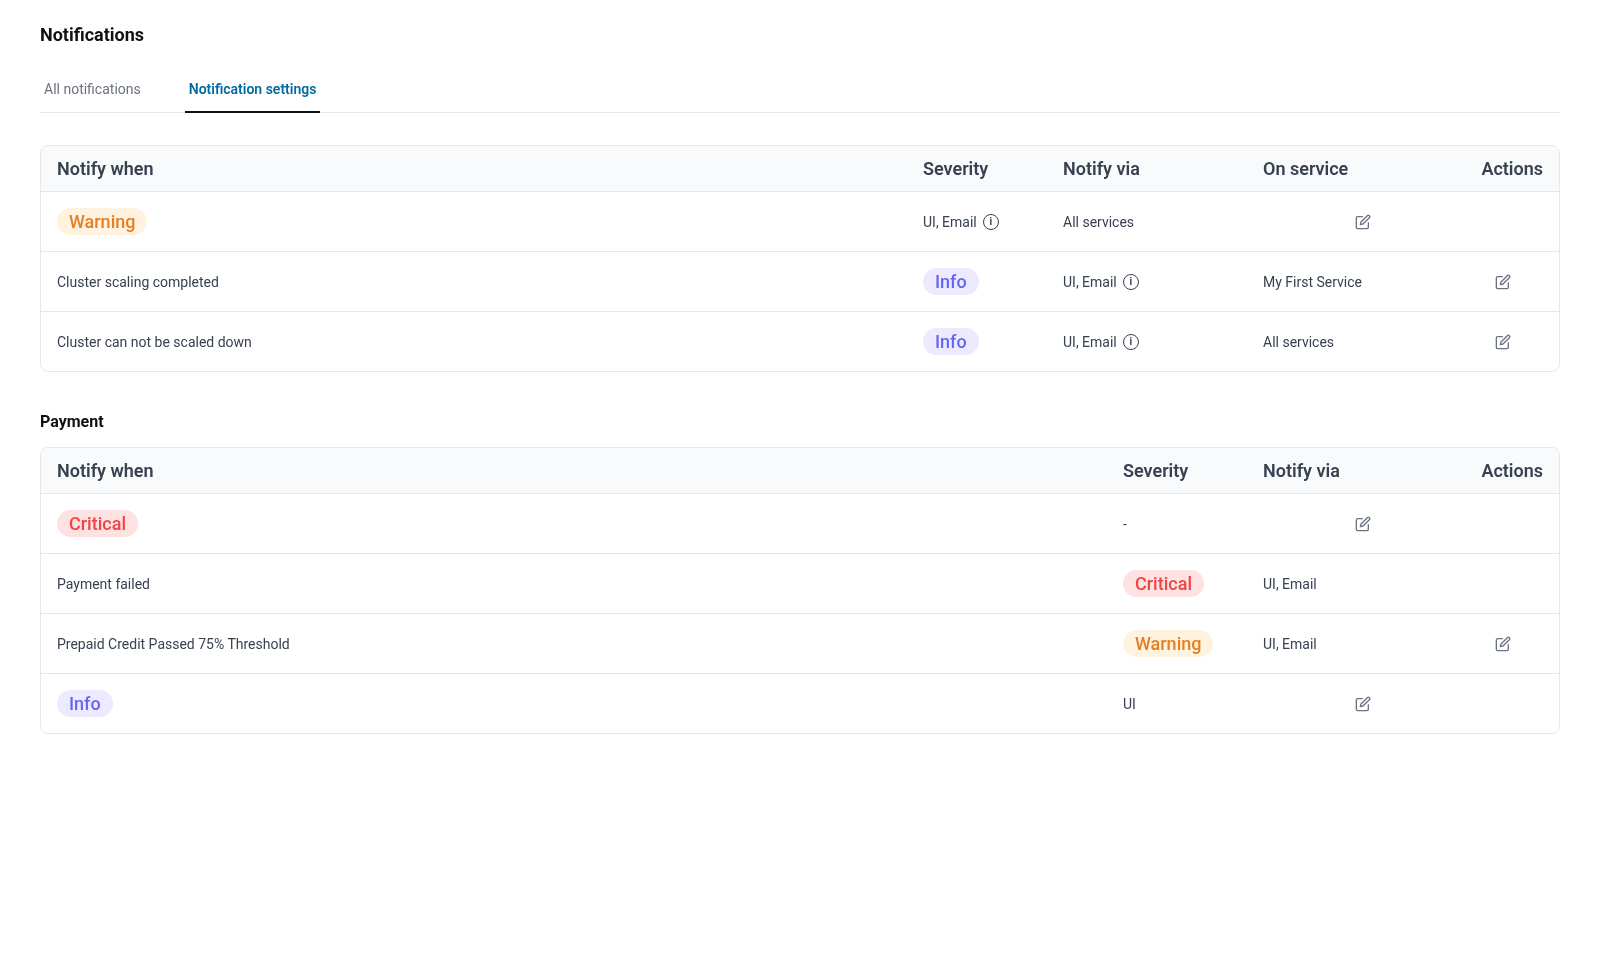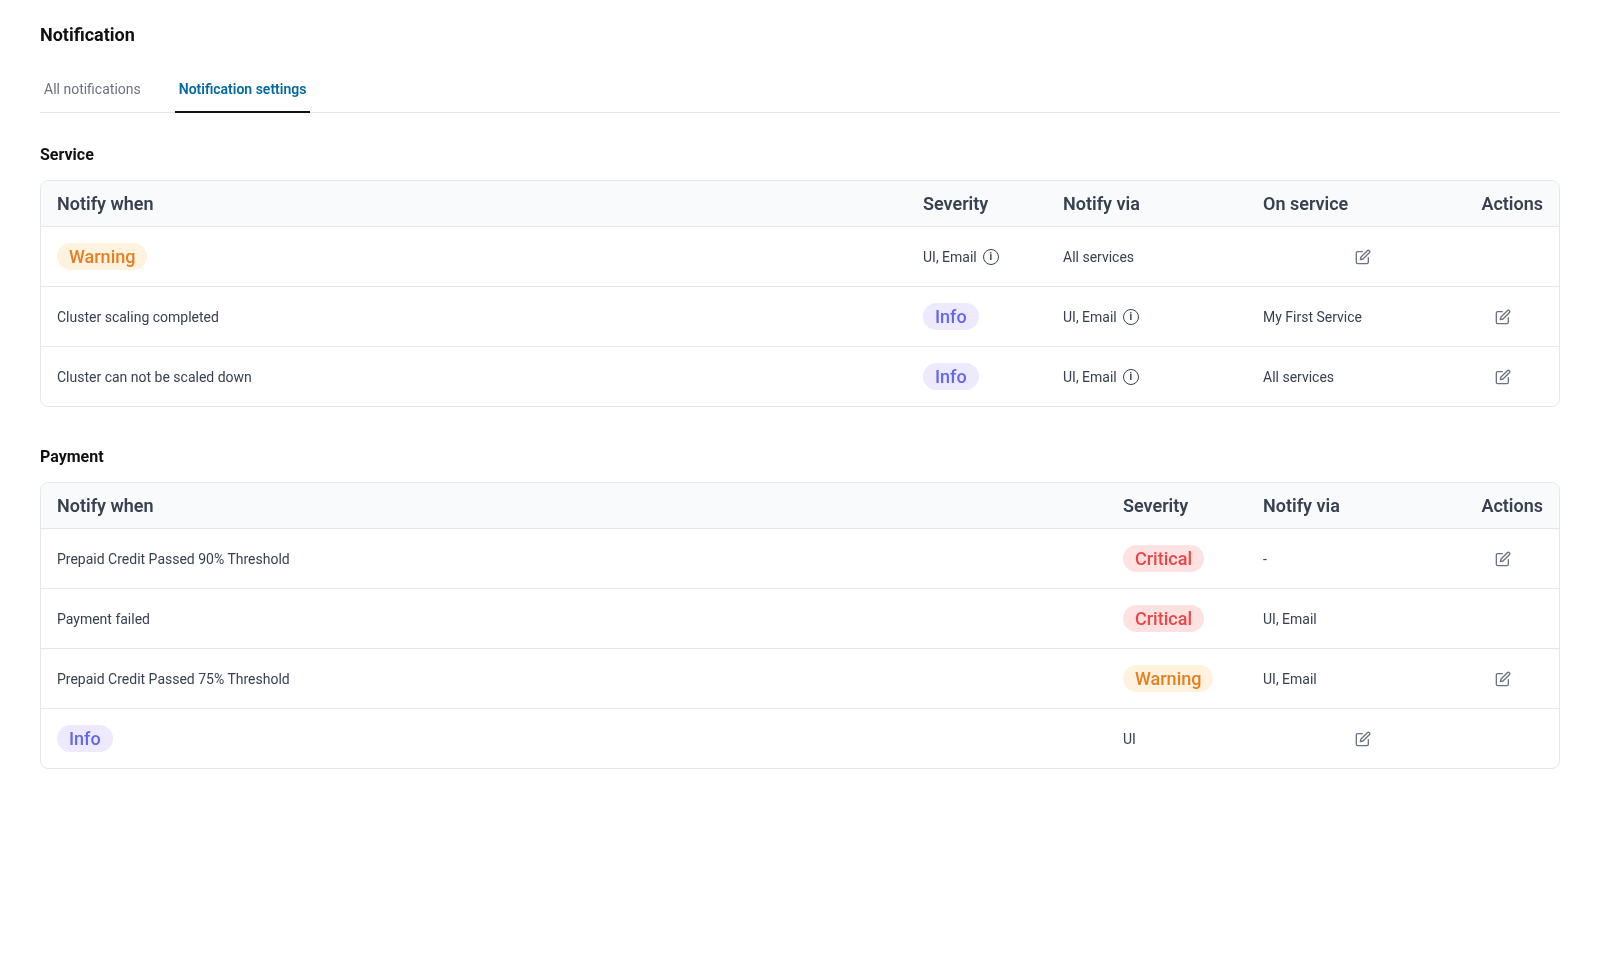--- a/index.html
+++ b/index.html
@@ -16,21 +16,21 @@
     .page-title {
       font-size: 18px;
       font-weight: 700;
       margin-bottom: 24px;
       color: #111;
     }
     .tabs {
       display: flex;
       border-bottom: 1px solid #e5e7eb;
       margin-bottom: 32px;
-      gap: 30px;
+      gap: 40px;
       text-align: right;
     }
     .tab {
       padding: 12px 4px 14px;
       font-size: 14px;
       cursor: pointer;
       color: #6b7280;
       border-bottom: 2px solid transparent;
       margin-bottom: -1px;
       text-decoration: none;
@@ -127,29 +127,28 @@
       font-size: 15px;
       display: flex;
       justify-content: center;
     }
   </style>
 </head>
 <body>
 
 <div class="page">
 
-  <div class="page-title">Notification</div>
+  <div class="page-title">Notifications</div>
 
   <div class="tabs">
     <div class="tab">All notifications</div>
     <div class="tab active">Notification settings</div>
   </div>
 
   <div class="section">
-    <div class="section-title">Service</div>
     <div class="table">
 
       <div class="table-header service-grid">
         <div class="table-header-cell">Notify when</div>
         <div class="table-header-cell">Severity</div>
         <div class="table-header-cell">Notify via</div>
         <div class="table-header-cell">On service</div>
         <div class="table-header-cell" style="text-align:right;">Actions</div>
       </div>
 
@@ -211,21 +210,20 @@
     <div class="table">
 
       <div class="table-header billing-grid">
         <div class="table-header-cell">Notify when</div>
         <div class="table-header-cell">Severity</div>
         <div class="table-header-cell">Notify via</div>
         <div class="table-header-cell" style="text-align:right;">Actions</div>
       </div>
 
       <div class="table-row billing-grid">
-        <div class="row-cell">Prepaid Credit Passed 90% Threshold</div>
         <div class="row-cell">
           <span class="badge badge-critical">Critical</span>
         </div>
         <div class="row-cell">-</div>
         <div class="row-cell edit-icon">
           <svg width="16" height="16" viewBox="0 0 24 24" fill="none" stroke="currentColor" stroke-width="2" stroke-linecap="round" stroke-linejoin="round">
             <path d="M11 4H4a2 2 0 0 0-2 2v14a2 2 0 0 0 2 2h14a2 2 0 0 0 2-2v-7"></path>
             <path d="M18.5 2.5a2.121 2.121 0 0 1 3 3L12 15l-4 1 1-4 9.5-9.5z"></path>
           </svg>
         </div>

